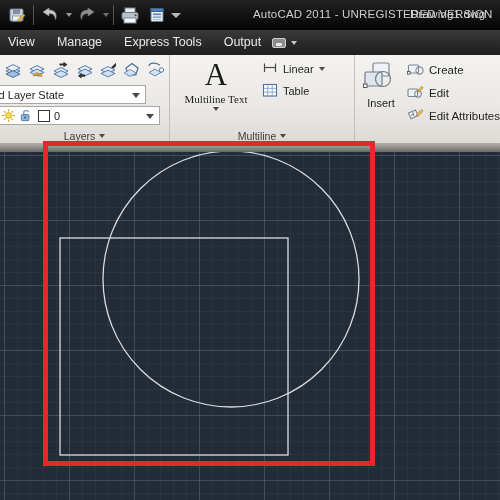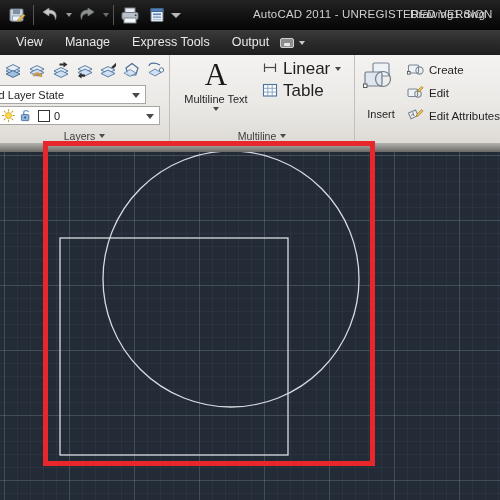--- a/index.html
+++ b/index.html
@@ -59,21 +59,21 @@
     background: linear-gradient(180deg,#3a3a3a 0%,#2b2b2b 50%,#1e1e1e 100%);
     display: flex; align-items: center;
   }
   .tab {
     color: #e8e8e8;
     font-size: 12.5px;
     padding: 0 11px;
     line-height: 25px;
     white-space: nowrap;
   }
-  .tab-first { padding-left: 16px; }
+  .tab-first { padding-left: 8px; }
   .tabbar-right {
     margin-left: auto;
     display: flex; align-items: center;
     gap: 5px; padding-right: 208px;
   }
   .monitor-icon {
     width: 14px; height: 10px;
     border: 1px solid #cfcfcf;
     border-radius: 2px;
     background: #8d8d8d;
@@ -166,41 +166,41 @@
     display: flex; flex-direction: column;
     align-items: center; justify-content: flex-start;
     padding-top: 3px;
   }
   .big-A {
     font-size: 31px; line-height: 34px;
     color: #1a1a1a;
     font-family: "Liberation Serif", serif;
     font-weight: 400;
   }
-  .mtext-label { font-size: 11px; color: #1f1f1f; margin-top: 1px; }
+  .mtext-label { font-size: 11px; color: #1f1f1f; margin-top: 1px; font-family: Liberation Serif, serif; }
   .mtext-caret {
     width: 0; height: 0; margin-top: 2px;
     border-left: 3px solid transparent;
     border-right: 3px solid transparent;
     border-top: 4px solid #4a4a4a;
   }
   .anno-list { display: flex; flex-direction: column; padding-top: 5px; gap: 5px; }
   .anno-item { display: flex; align-items: center; gap: 5px; height: 17px; }
-  .anno-item-label { font-size: 17px; color: #1f1f1f; white-space: nowrap; }
+  .anno-item-label { font-size: 11px; color: #1f1f1f; white-space: nowrap; }
 
   
   .panel-block { width: 145px; border-right: none; }
   .block-wrap { display: flex; height: 73px; }
   .insert-btn {
     width: 62px;
     display: flex; flex-direction: column;
     align-items: center; justify-content: flex-start;
     padding-top: 6px;
   }
-  .insert-label { font-size: 11px; color: #1f1f1f; margin-top: 13px; }
+  .insert-label { font-size: 11px; color: #1f1f1f; margin-top: 2px; }
   .block-list { display: flex; flex-direction: column; padding-top: 6px; gap: 6px; }
   .block-item { display: flex; align-items: center; gap: 5px; height: 17px; }
   .block-item-label { font-size: 11.5px; color: #1f1f1f; white-space: nowrap; }
 
   
   .canvas-strip {
     position: absolute; left: 0; top: 143px;
     width: 500px; height: 9px;
     background: linear-gradient(180deg,#b4b2ae 0%,#8d8b87 55%,#6b6965 100%);
   }

